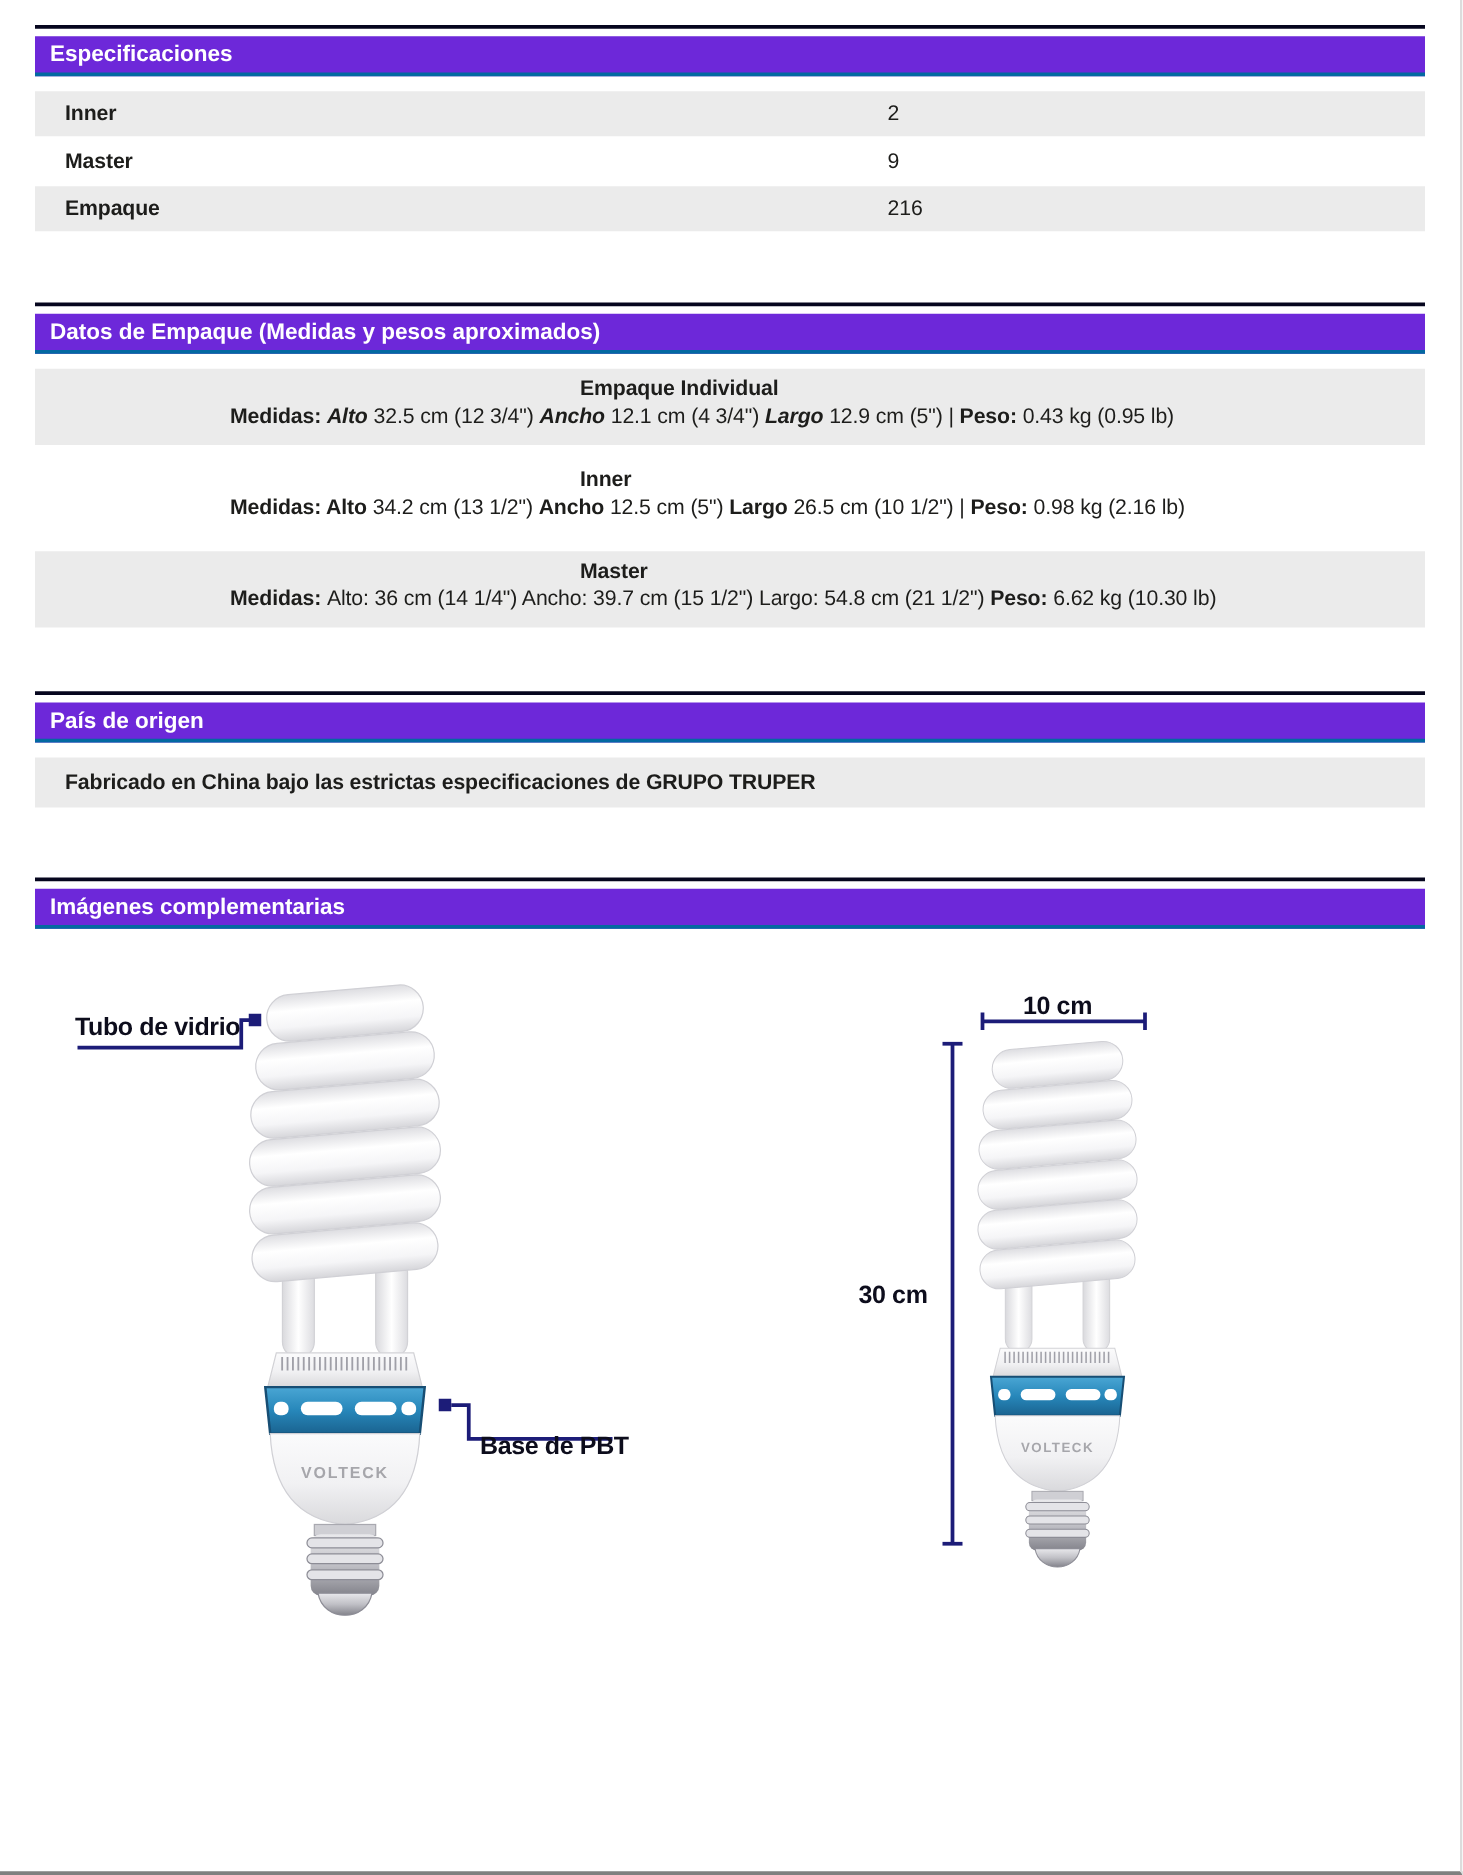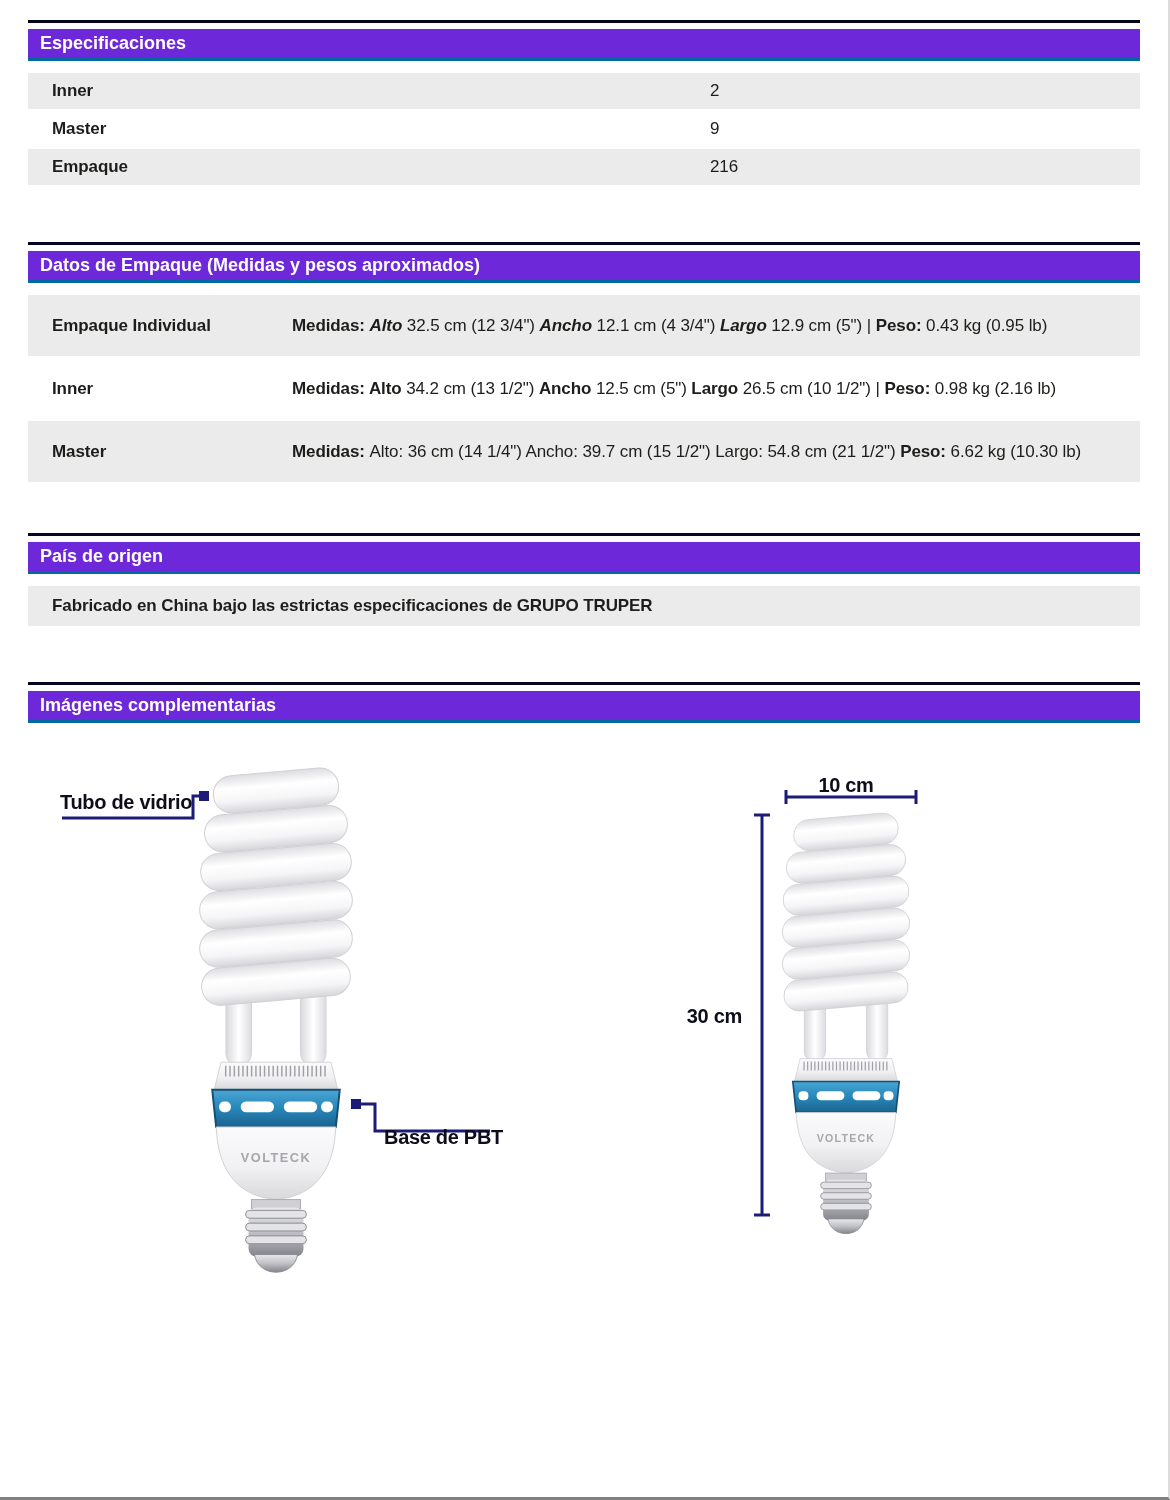--- a/index.html
+++ b/index.html
@@ -40,24 +40,25 @@
     display:flex; align-items:center;
     padding:0 24px; position:relative;
     font-size:17px;
   }
   .rg { background:#ebebeb; }
   .rw { background:#ffffff; }
   .tlabel { font-weight:bold; }
   .tval { position:absolute; left:682px; font-weight:normal; }
   
   .prow {
-    min-height:61px; margin-bottom:2px;
+    min-height:61px; margin-bottom:12px;
     display:flex; align-items:center;
     padding:6px 24px;
     font-size:17px;
+    flex-direction:column;
   }
   .plabel { width:240px; flex:none; font-weight:bold; }
   .pcontent { width:800px; line-height:24px; }
   .b { font-weight:bold; }
   .i { font-style:italic; }
   
   .orow {
     height:40px; display:flex; align-items:center;
     padding:0 24px; font-size:17px; font-weight:bold;
   }

